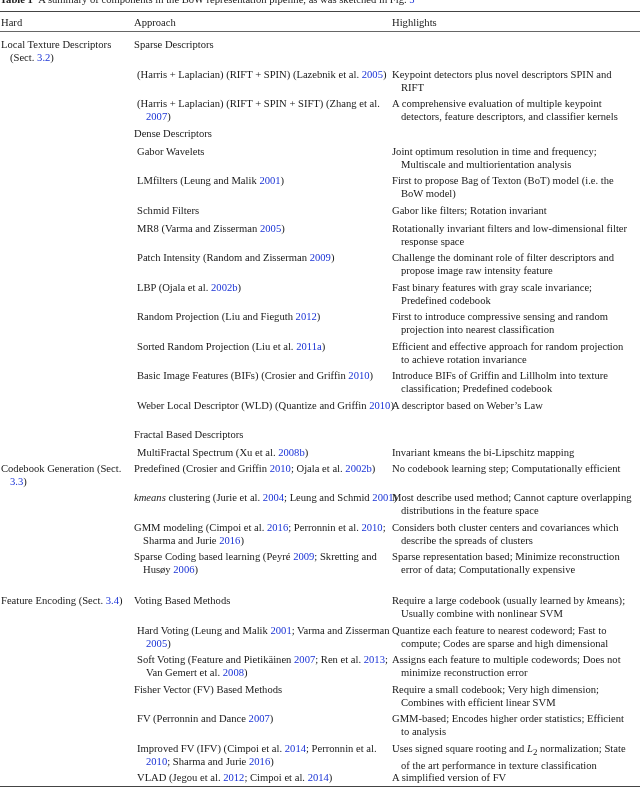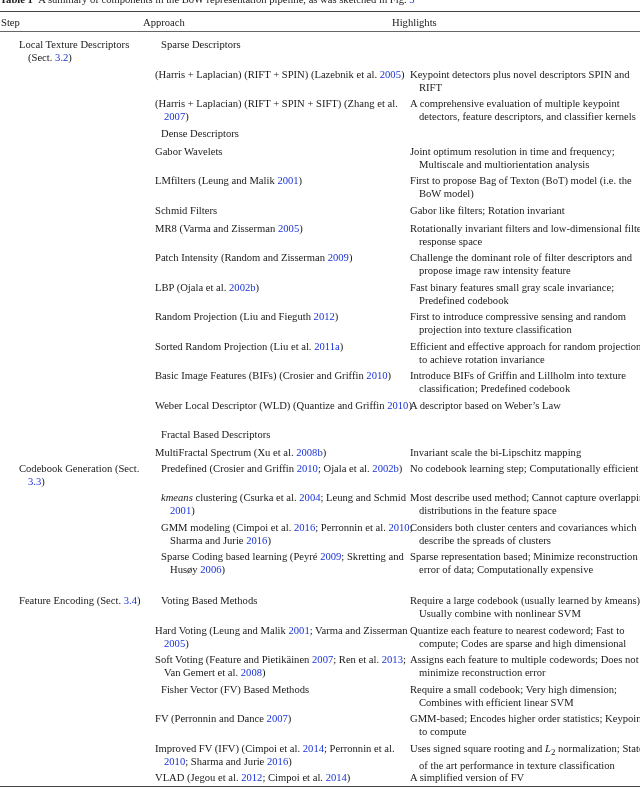--- a/index.html
+++ b/index.html
@@ -8,35 +8,35 @@
   .caption { position:absolute; left:0; top:-7px; width:640px; white-space:nowrap; font-size:10.6px; }
   .caption b { font-weight:bold; }
   .rule { position:absolute; left:0; width:640px; background:#444; }
   .rule.top { top:11px; height:1.3px; }
   .rule.mid { top:31px; height:1px; background:#666; }
   .rule.bot { top:786px; height:1.3px; }
   .hdr { position:absolute; top:16px; }
   .row { position:absolute; left:0; width:640px; }
   .cell { position:absolute; top:0; }
   .c-step { left:1px; width:120px; }
-  .c-appr { left:143px; width:262px; }
+  .c-appr { left:134px; width:262px; }
   .c-high { left:392px; width:232px; }
-  .hang { padding-left:27px; text-indent:-9px;font-family:Liberation Serif, serif; }
+  .hang { padding-left:9px; text-indent:-9px;font-family:Liberation Serif, serif; }
   .ind1 { left:137px; width:253px; }
   a.cite { color:#1a33d6; text-decoration:none; }
   .ital { font-style:italic; }
 </style>
 </head>
 <body>
 
 <div class="caption">
   <b>Table 1</b>&nbsp;&nbsp;<span>A summary of components in the BoW representation pipeline, as was sketched in Fig. </span><a class="cite">5</a>
 </div>
 <div class="rule top"></div>
-<div class="hdr c-step">Step</div>
+<div class="hdr c-step">Hard</div>
 <div class="hdr c-appr">Approach</div>
 <div class="hdr c-high">Highlights</div>
 <div class="rule mid"></div>
 
 <div id="tbody">
     <div class="row" style="top: 38px;">
       <div class="cell c-step hang"><span>Local Texture Descriptors (Sect. </span><a class="cite">3.2</a><span>)</span></div>
       <div class="cell c-appr hang"><span>Sparse Descriptors</span></div>
     </div>
     <div class="row" style="top: 68px;">
@@ -65,52 +65,52 @@
     <div class="row" style="top: 222px;">
       <div class="cell c-appr hang ind1"><span>MR8 (Varma and Zisserman </span><a class="cite">2005</a><span>)</span></div>
       <div class="cell c-high hang"><span>Rotationally invariant filters and low-dimensional filter response space</span></div>
     </div>
     <div class="row" style="top: 251px;">
       <div class="cell c-appr hang ind1"><span>Patch Intensity (Random and Zisserman </span><a class="cite">2009</a><span>)</span></div>
       <div class="cell c-high hang"><span>Challenge the dominant role of filter descriptors and propose image raw intensity feature</span></div>
     </div>
     <div class="row" style="top: 281px;">
       <div class="cell c-appr hang ind1"><span>LBP (Ojala et al. </span><a class="cite">2002b</a><span>)</span></div>
-      <div class="cell c-high hang"><span>Fast binary features small gray scale invariance; Predefined codebook</span></div>
+      <div class="cell c-high hang"><span>Fast binary features with gray scale invariance; Predefined codebook</span></div>
     </div>
     <div class="row" style="top: 310px;">
       <div class="cell c-appr hang ind1"><span>Random Projection (Liu and Fieguth </span><a class="cite">2012</a><span>)</span></div>
-      <div class="cell c-high hang"><span>First to introduce compressive sensing and random projection into texture classification</span></div>
+      <div class="cell c-high hang"><span>First to introduce compressive sensing and random projection into nearest classification</span></div>
     </div>
     <div class="row" style="top: 340px;">
       <div class="cell c-appr hang ind1"><span>Sorted Random Projection (Liu et al. </span><a class="cite">2011a</a><span>)</span></div>
       <div class="cell c-high hang"><span>Efficient and effective approach for random projection to achieve rotation invariance</span></div>
     </div>
     <div class="row" style="top: 369px;">
       <div class="cell c-appr hang ind1"><span>Basic Image Features (BIFs) (Crosier and Griffin </span><a class="cite">2010</a><span>)</span></div>
       <div class="cell c-high hang"><span>Introduce BIFs of Griffin and Lillholm into texture classification; Predefined codebook</span></div>
     </div>
     <div class="row" style="top: 399px;">
       <div class="cell c-appr hang ind1"><span>Weber Local Descriptor (WLD) (Quantize and Griffin </span><a class="cite">2010</a><span>)</span></div>
       <div class="cell c-high hang"><span>A descriptor based on Weber’s Law</span></div>
     </div>
     <div class="row" style="top: 428px;">
       <div class="cell c-appr hang"><span>Fractal Based Descriptors</span></div>
     </div>
     <div class="row" style="top: 446px;">
       <div class="cell c-appr hang ind1"><span>MultiFractal Spectrum (Xu et al. </span><a class="cite">2008b</a><span>)</span></div>
-      <div class="cell c-high hang"><span>Invariant scale the bi-Lipschitz mapping</span></div>
+      <div class="cell c-high hang"><span>Invariant kmeans the bi-Lipschitz mapping</span></div>
     </div>
     <div class="row" style="top: 462px;">
       <div class="cell c-step hang"><span>Codebook Generation (Sect. </span><a class="cite">3.3</a><span>)</span></div>
       <div class="cell c-appr hang"><span>Predefined (Crosier and Griffin </span><a class="cite">2010</a><span>; Ojala et al. </span><a class="cite">2002b</a><span>)</span></div>
       <div class="cell c-high hang"><span>No codebook learning step; Computationally efficient</span></div>
     </div>
     <div class="row" style="top: 491px;">
-      <div class="cell c-appr hang"><span class="ital">kmeans</span><span> clustering (Csurka et al. </span><a class="cite">2004</a><span>; Leung and Schmid </span><a class="cite">2001</a><span>)</span></div>
+      <div class="cell c-appr hang"><span class="ital">kmeans</span><span> clustering (Jurie et al. </span><a class="cite">2004</a><span>; Leung and Schmid </span><a class="cite">2001</a><span>)</span></div>
       <div class="cell c-high hang"><span>Most describe used method; Cannot capture overlapping distributions in the feature space</span></div>
     </div>
     <div class="row" style="top: 521px;">
       <div class="cell c-appr hang"><span>GMM modeling (Cimpoi et al. </span><a class="cite">2016</a><span>; Perronnin et al. </span><a class="cite">2010</a><span>; Sharma and Jurie </span><a class="cite">2016</a><span>)</span></div>
       <div class="cell c-high hang"><span>Considers both cluster centers and covariances which describe the spreads of clusters</span></div>
     </div>
     <div class="row" style="top: 550px;">
       <div class="cell c-appr hang"><span>Sparse Coding based learning (Peyré </span><a class="cite">2009</a><span>; Skretting and Husøy </span><a class="cite">2006</a><span>)</span></div>
       <div class="cell c-high hang"><span>Sparse representation based; Minimize reconstruction error of data; Computationally expensive</span></div>
     </div>
@@ -126,21 +126,21 @@
     <div class="row" style="top: 653px;">
       <div class="cell c-appr hang ind1"><span>Soft Voting (Feature and Pietikäinen </span><a class="cite">2007</a><span>; Ren et al. </span><a class="cite">2013</a><span>; Van Gemert et al. </span><a class="cite">2008</a><span>)</span></div>
       <div class="cell c-high hang"><span>Assigns each feature to multiple codewords; Does not minimize reconstruction error</span></div>
     </div>
     <div class="row" style="top: 683px;">
       <div class="cell c-appr hang"><span>Fisher Vector (FV) Based Methods</span></div>
       <div class="cell c-high hang"><span>Require a small codebook; Very high dimension; Combines with efficient linear SVM</span></div>
     </div>
     <div class="row" style="top: 712px;">
       <div class="cell c-appr hang ind1"><span>FV (Perronnin and Dance </span><a class="cite">2007</a><span>)</span></div>
-      <div class="cell c-high hang"><span>GMM-based; Encodes higher order statistics; Keypoint to compute</span></div>
+      <div class="cell c-high hang"><span>GMM-based; Encodes higher order statistics; Efficient to analysis</span></div>
     </div>
     <div class="row" style="top: 742px;">
       <div class="cell c-appr hang ind1"><span>Improved FV (IFV) (Cimpoi et al. </span><a class="cite">2014</a><span>; Perronnin et al. </span><a class="cite">2010</a><span>; Sharma and Jurie </span><a class="cite">2016</a><span>)</span></div>
       <div class="cell c-high hang"><span>Uses signed square rooting and </span><span class="ital">L</span><sub>2</sub><span> normalization; State of the art performance in texture classification</span></div>
     </div>
     <div class="row" style="top: 771px;">
       <div class="cell c-appr hang ind1"><span>VLAD (Jegou et al. </span><a class="cite">2012</a><span>; Cimpoi et al. </span><a class="cite">2014</a><span>)</span></div>
       <div class="cell c-high hang"><span>A simplified version of FV</span></div>
     </div>
   </div>

